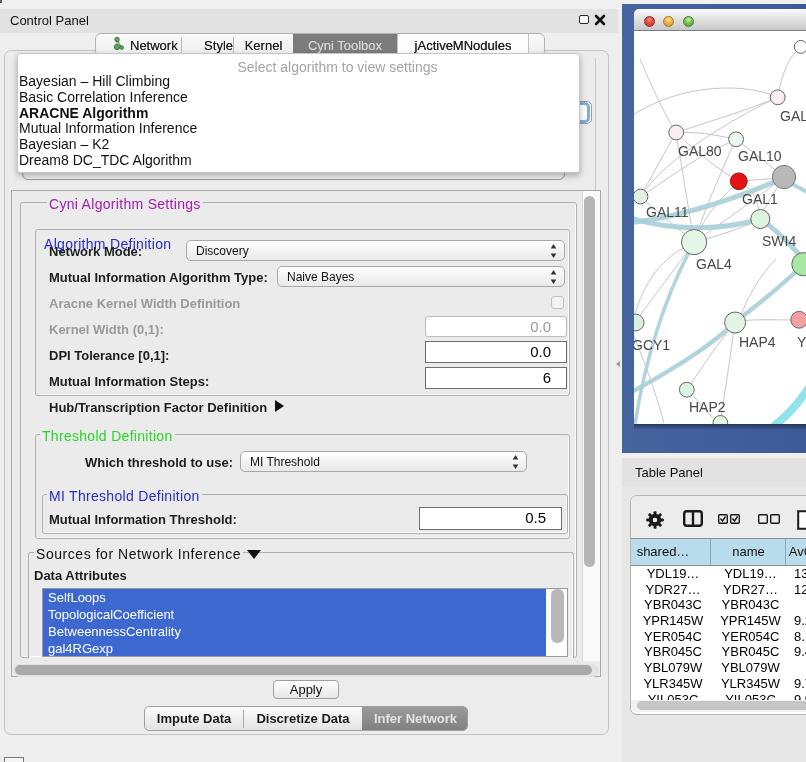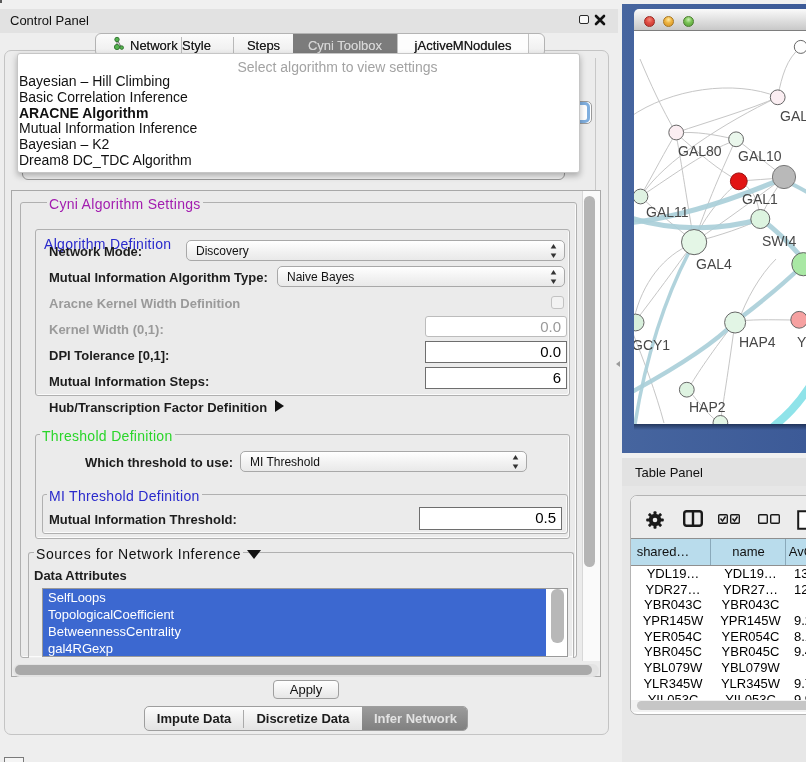--- a/index.html
+++ b/index.html
@@ -6,21 +6,21 @@
   html,body { width:806px; height:762px; overflow:hidden; }
   body { position:relative; background:#eeeeee; font-family:"Liberation Sans", sans-serif; }
   .abs { position:absolute; }
   .lbl { font-size:13px; font-weight:bold; color:#1d1d1d; white-space:nowrap; }
   .dis { color:#9a9a9a !important; }
   .combo { position:absolute; height:21px; border:1px solid #a8a8a8; border-radius:5px;
            background:linear-gradient(180deg,#ffffff 0%,#f2f2f2 55%,#e9e9e9 100%);
            font-size:12px; color:#111; line-height:20px; padding-left:9px; }
   .carets { position:absolute; right:7px; top:2px; width:7px; height:16px; }
   .field { position:absolute; background:#ffffff; font-size:15px; text-align:right;
-           padding-right:5px; color:#000; }
+           padding-right:15px; color:#000; }
   .gbox { position:absolute; border:1px solid #b0b0b0; border-radius:3px;
           box-shadow: inset -1px -1px 0 rgba(255,255,255,.8); }
   .gcap { position:absolute; font-size:14px; letter-spacing:0.3px; background:#ebebeb; padding:0 2px; white-space:nowrap; }
 </style>
 </head>
 <body>
 
 <div class="abs" style="left:0;top:0;width:806px;height:9px;background:#f0f0f0;"></div>
 <div class="abs" style="left:0;top:0;width:2px;height:3px;background:#5a5a5a;"></div>
 <div class="abs" style="left:0;top:9px;width:618px;height:24px;background:#e2e2e2;"></div>
@@ -34,23 +34,23 @@
 
 <div id="toptabs" class="abs" style="left:95px;top:33px;width:450px;height:24px;border:1px solid #b3b3b3;border-radius:6px;background:linear-gradient(180deg,#fbfbfb,#ececec);overflow:hidden;">
   <svg class="abs" style="left:17px;top:2px;" width="12" height="15" viewBox="0 0 12 15">
     <path d="M4 3.5 L4 11 M4 3.5 L8.5 11.5" stroke="#6a6a6a" stroke-width="1"></path>
     <circle cx="4" cy="3.5" r="2.2" fill="#55b24f" stroke="#2e6f2c" stroke-width="0.9"></circle>
     <circle cx="4" cy="11" r="2.6" fill="#55b24f" stroke="#2e6f2c" stroke-width="0.9"></circle>
     <circle cx="8.7" cy="11.6" r="1.8" fill="#55b24f" stroke="#2e6f2c" stroke-width="0.9"></circle>
   </svg>
   <div class="abs" style="left:34px;top:4px;width:44px;text-align:center;font-size:13px;color:#1c1c1c;text-shadow:0 0 0.6px rgba(0,0,0,.65);">Network</div>
   <div class="abs" style="left:85px;top:3px;width:1px;height:18px;background:#b9b9b9;"></div>
-  <div class="abs" style="left:86px;top:4px;width:51px;text-align:left;font-size:13px;color:#1c1c1c;text-shadow:0 0 0.6px rgba(0,0,0,.65);">Style</div>
+  <div class="abs" style="left:86px;top:4px;width:51px;text-align:right;font-size:13px;color:#1c1c1c;text-shadow:0 0 0.6px rgba(0,0,0,.65);">Style</div>
   <div class="abs" style="left:137px;top:3px;width:1px;height:18px;background:#b9b9b9;"></div>
-  <div class="abs" style="left:138px;top:4px;width:59px;text-align:center;font-size:13px;color:#1c1c1c;text-shadow:0 0 0.6px rgba(0,0,0,.65);">Steps</div>
+  <div class="abs" style="left:138px;top:4px;width:59px;text-align:center;font-size:13px;color:#1c1c1c;text-shadow:0 0 0.6px rgba(0,0,0,.65);">Kernel</div>
   <div class="abs" style="left:197px;top:0;width:104px;height:24px;background:#7c7c7c;"></div>
   <div class="abs" style="left:197px;top:4px;width:104px;text-align:center;font-size:13px;color:#d6d6d6;text-shadow:0 0 0.6px rgba(214,214,214,.7);">Cyni Toolbox</div>
   <div class="abs" style="left:301px;top:0;width:132px;height:24px;background:#fdfdfd;border-left:1px solid #c2c2c2;border-right:1px solid #c2c2c2;"></div>
   <div class="abs" style="left:301px;top:4px;width:132px;text-align:center;font-size:13px;color:#1c1c1c;text-shadow:0 0 0.7px rgba(0,0,0,.8);">jActiveMNodules</div>
 </div>
 
 <div class="abs" style="left:11px;top:190px;width:590px;height:487px;border:1px solid #a8a8a8;background:#ebebeb;"></div>
 
 <div class="abs" style="left:582px;top:191px;width:18px;height:470px;background:#fafafa;border-left:1px solid #d8d8d8;"></div>
 <div class="abs" style="left:584px;top:196px;width:11px;height:371px;background:#b5b5b5;border-radius:6px;"></div>

